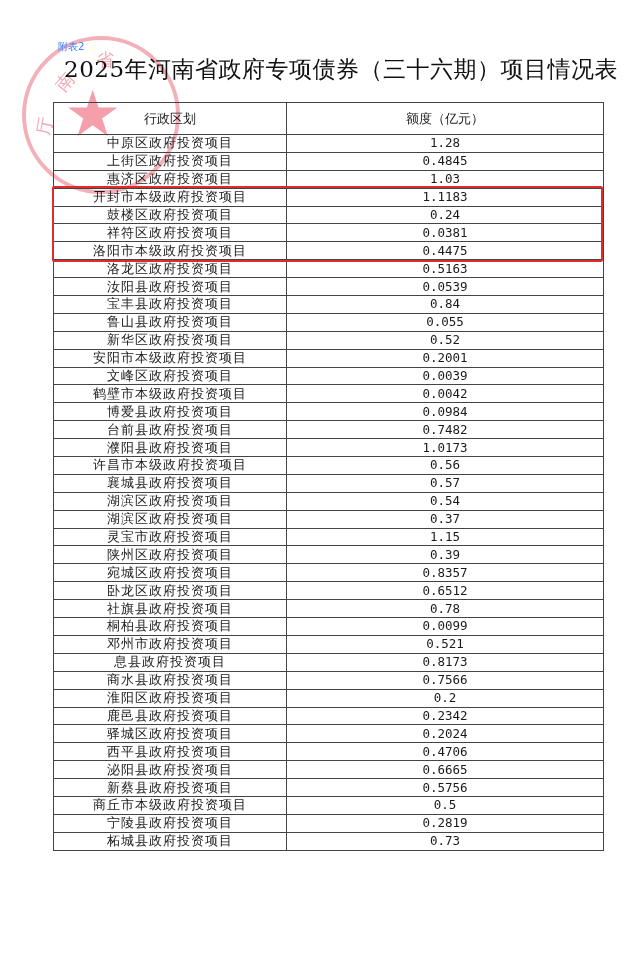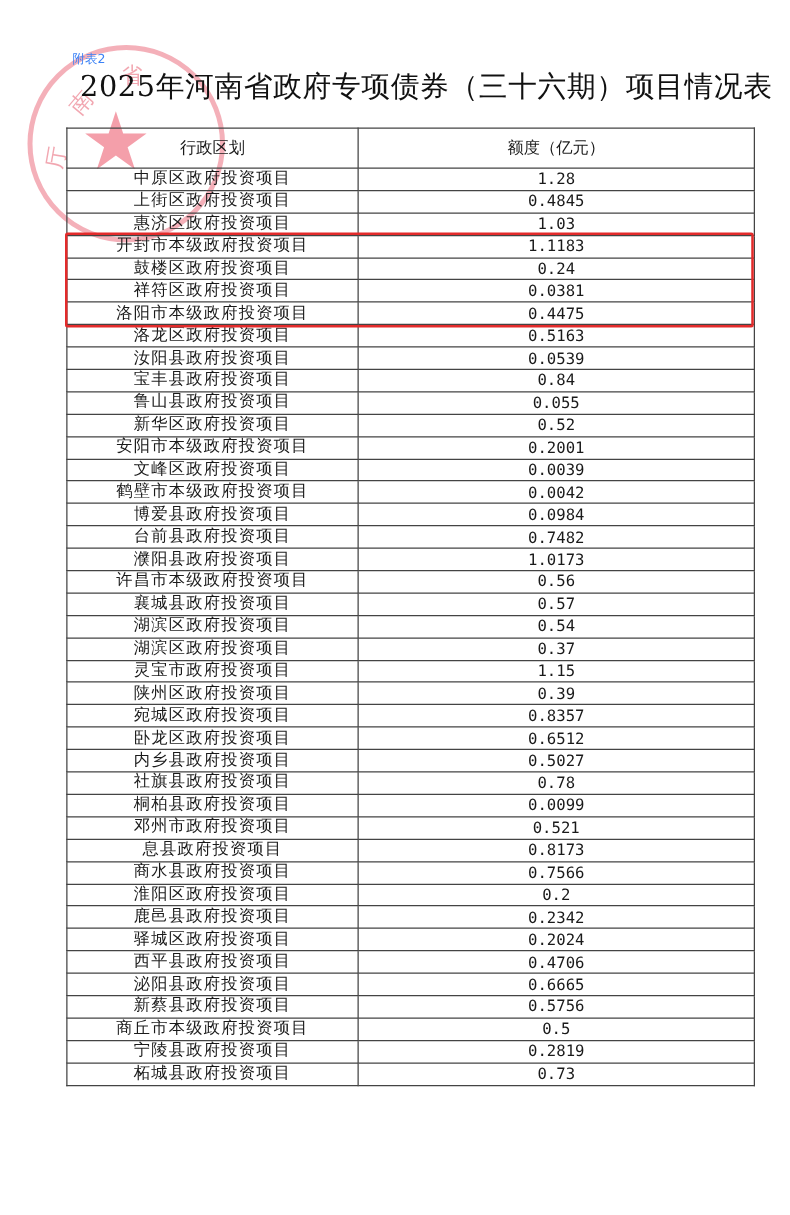--- a/index.html
+++ b/index.html
@@ -146,24 +146,20 @@
       </tr>
       <tr>
         <td class="name">宛城区政府投资项目</td>
         <td class="amt">0.8357</td>
       </tr>
       <tr>
         <td class="name">卧龙区政府投资项目</td>
         <td class="amt">0.6512</td>
       </tr>
       <tr>
-        <td class="name">内乡县政府投资项目</td>
-        <td class="amt">0.5027</td>
-      </tr>
-      <tr>
         <td class="name">社旗县政府投资项目</td>
         <td class="amt">0.78</td>
       </tr>
       <tr>
         <td class="name">桐柏县政府投资项目</td>
         <td class="amt">0.0099</td>
       </tr>
       <tr>
         <td class="name">邓州市政府投资项目</td>
         <td class="amt">0.521</td>

